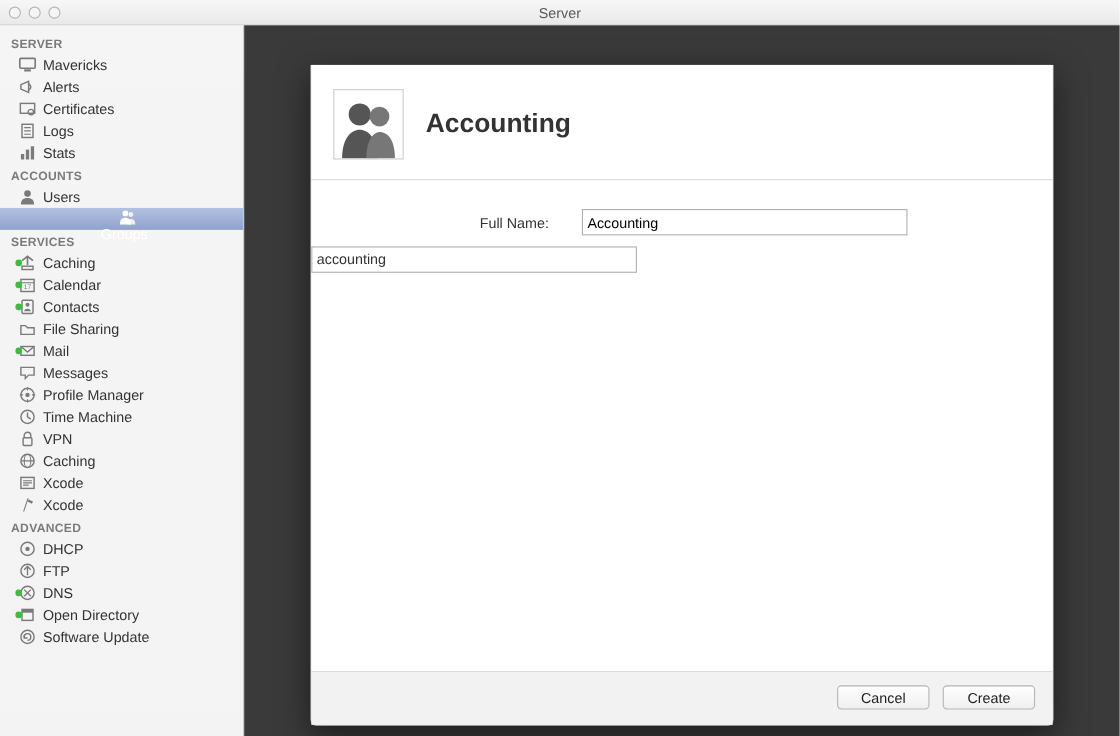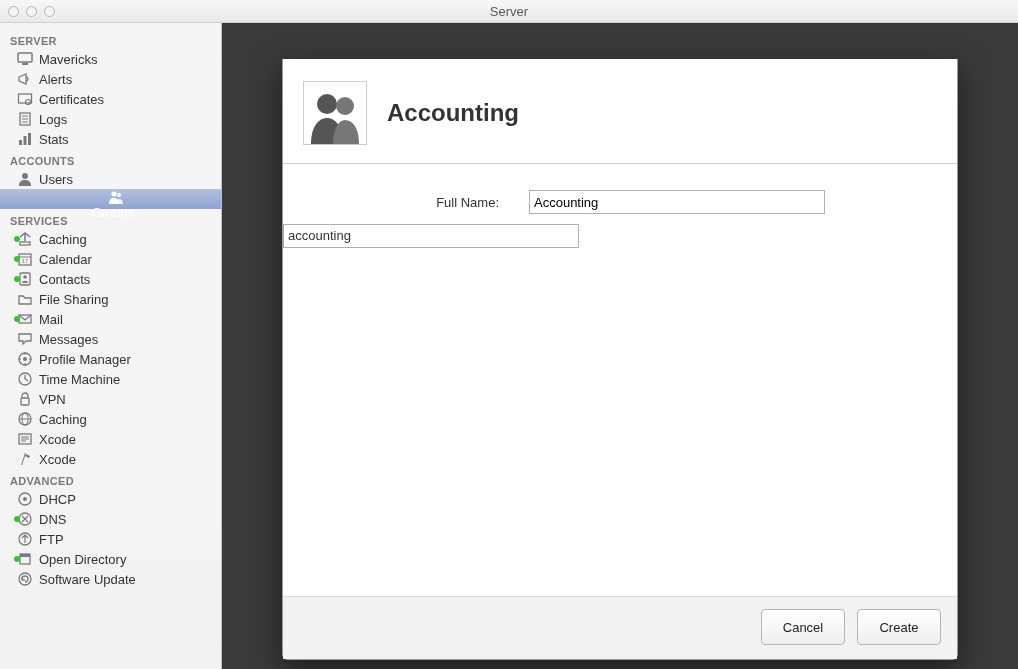--- a/index.html
+++ b/index.html
@@ -179,21 +179,21 @@
   .sheet-footer {
     padding: 12px 16px 14px 12px;
     display: flex;
     justify-content: flex-end;
     gap: 12px;
     background: #f2f2f2;
     border-top: 1px solid #dcdcdc;
   }
   .mac-button {
     min-width: 84px;
-    height: 36px;
+    height: 22px;
     padding: 0 14px;
     font-size: 13px;
     font-family: inherit;
     background: linear-gradient(#ffffff, #efefef);
     border: 1px solid #b5b5b5;
     border-radius: 4px;
     cursor: default;
     color: #222;
   }
   svg { display: block; }
@@ -407,37 +407,37 @@
       <div class="sidebar-item">
         <span class="icon">
           <svg width="16" height="16">
             <circle cx="8" cy="8" r="6" fill="none" stroke="#7a7a7a" stroke-width="1.3"></circle>
             <circle cx="8" cy="8" r="2" fill="#7a7a7a"></circle>
           </svg>
         </span>
         <span class="label">DHCP</span>
       </div>
       <div class="sidebar-item">
+        <span class="icon">
+          <svg width="16" height="16">
+            <circle cx="8" cy="8" r="6" fill="none" stroke="#7a7a7a" stroke-width="1.3"></circle>
+            <path d="M8 4 V12 M5 7 L8 4 L11 7" fill="none" stroke="#7a7a7a" stroke-width="1.2"></path>
+          </svg>
+        </span>
+        <span class="label">FTP</span>
+      </div>
+      <div class="sidebar-item">
         <div class="status-dot"></div>
         <span class="icon">
           <svg width="16" height="16">
             <circle cx="8" cy="8" r="6" fill="none" stroke="#7a7a7a" stroke-width="1.3"></circle>
             <path d="M5 5 L11 11 M11 5 L5 11" stroke="#7a7a7a" stroke-width="1.2"></path>
           </svg>
         </span>
         <span class="label">DNS</span>
-      </div>
-      <div class="sidebar-item">
-        <span class="icon">
-          <svg width="16" height="16">
-            <circle cx="8" cy="8" r="6" fill="none" stroke="#7a7a7a" stroke-width="1.3"></circle>
-            <path d="M8 4 V12 M5 7 L8 4 L11 7" fill="none" stroke="#7a7a7a" stroke-width="1.2"></path>
-          </svg>
-        </span>
-        <span class="label">FTP</span>
       </div>
       <div class="sidebar-item">
         <div class="status-dot"></div>
         <span class="icon">
           <svg width="16" height="16">
             <rect x="3" y="3" width="10" height="10" fill="none" stroke="#7a7a7a" stroke-width="1.3"></rect>
             <rect x="3" y="3" width="10" height="3" fill="#7a7a7a"></rect>
           </svg>
         </span>
         <span class="label">Open Directory</span>

